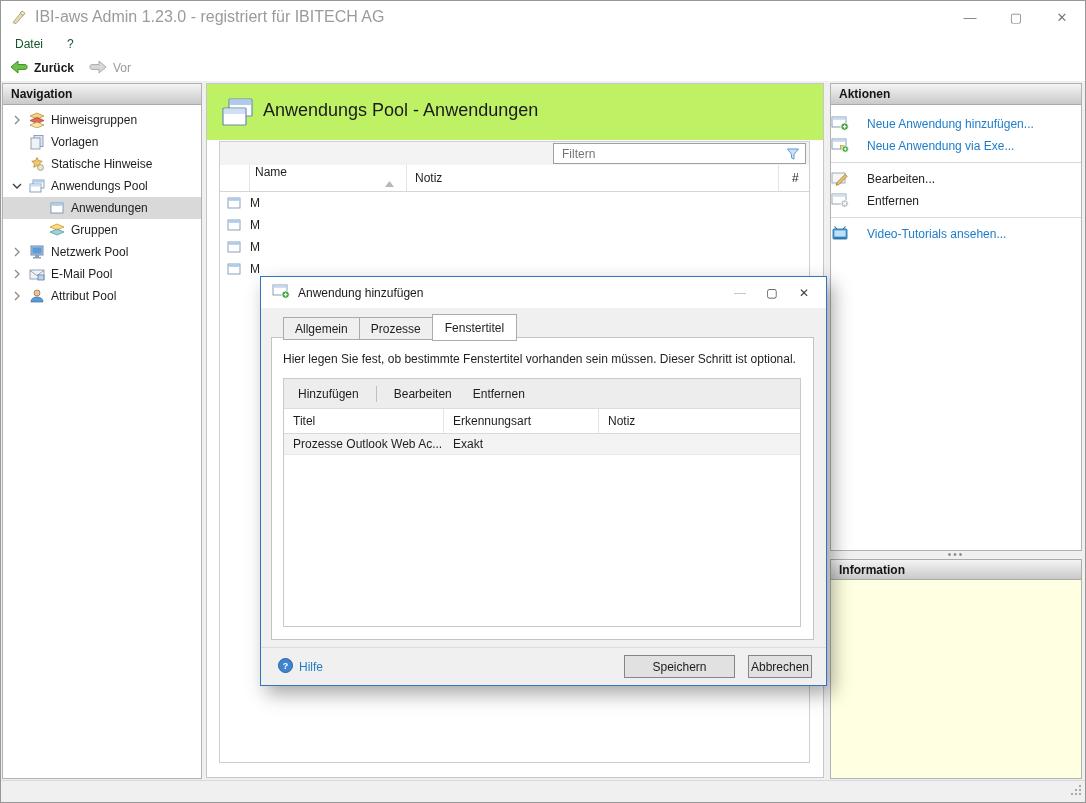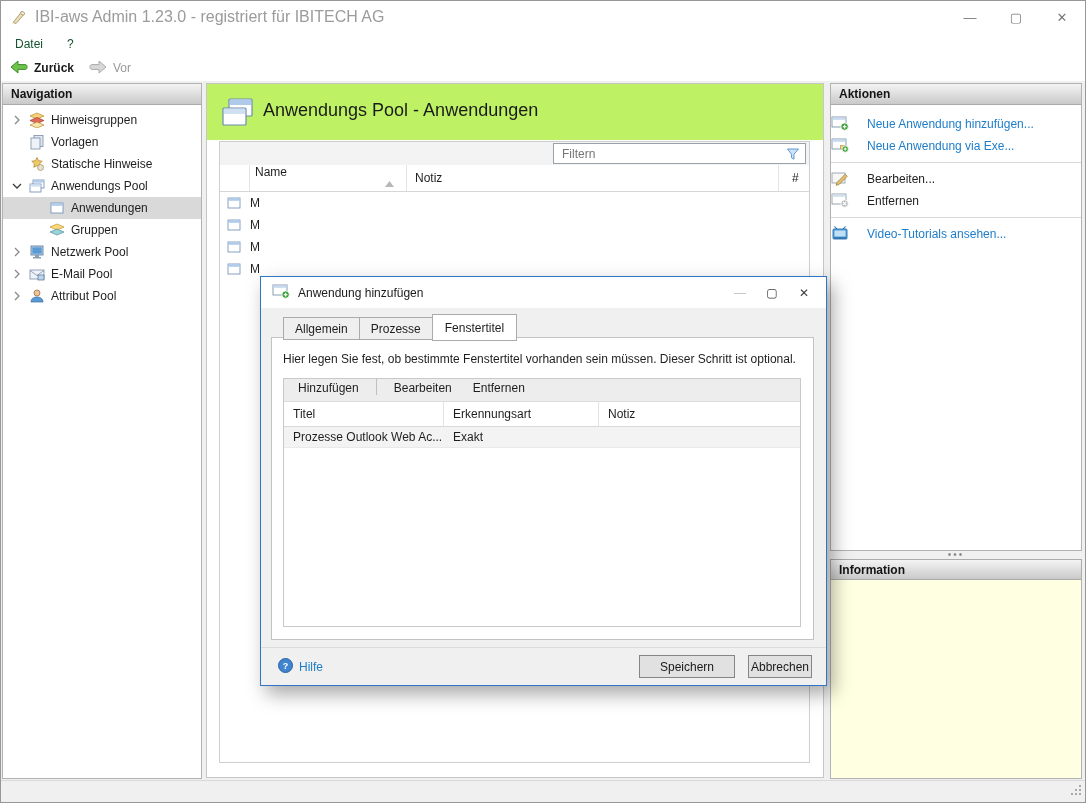--- a/index.html
+++ b/index.html
@@ -80,36 +80,36 @@
   .dctrl{position:absolute;right:6px;top:0;height:31px;display:flex;align-items:center}
   .dbtn{width:32px;height:26px;display:flex;align-items:center;justify-content:center;font-size:12px;color:#3c3c3c}
   .dbtn.dis{color:#c0c0c0}
   .tabs{position:absolute;left:22px;top:37px;display:flex;align-items:flex-end;z-index:2}
   .tab{padding:4px 11px 3px;border:1px solid #ababab;border-right:none;background:#efefef;color:#1e1e1e}
   .tab:last-child{border-right:1px solid #ababab}
   .tab.active{background:#fff;padding:6px 12px 5px;border:1px solid #ababab;margin-bottom:-1px;position:relative}
   .dpanel{position:absolute;left:10px;right:12px;top:60px;height:303px;background:#fff;border:1px solid #c3c3c3}
   .ddesc{padding:14px 11px 0 11px;color:#1e1e1e}
   .dtable{position:absolute;left:11px;top:40px;width:518px;height:249px;border:1px solid #c9c9c9;background:#fff}
-  .dtbar{height:23px;background:#ededed;border-bottom:1px solid #dcdcdc;display:flex;align-items:flex-start;padding-left:10px;gap:13px}
+  .dtbar{height:30px;background:#ededed;border-bottom:1px solid #dcdcdc;display:flex;align-items:center;padding-left:10px;gap:13px}
   .dtbtn{color:#1e1e1e;padding:2px 4px}
   .dtsep{width:1px;height:16px;background:#c0c0c0}
   .dthead{height:25px;display:flex;align-items:flex-end;border-bottom:1px solid #d9d9d9}
   .dth{height:100%;display:flex;align-items:center;padding-left:9px}
   .dth.c1{width:160px;border-right:1px solid #e3e3e3}
   .dth.c2{width:155px;border-right:1px solid #e3e3e3}
   .dth.c3{flex:1}
   .dtrow{height:21px;display:flex;align-items:center;background:#f3f3f3;border-bottom:1px solid #e9e9e9}
   .dtd{padding-left:9px;white-space:nowrap;overflow:hidden}
   .dtd.c1{width:160px}.dtd.c2{width:155px}.dtd.c3{flex:1}
   .dfoot{position:absolute;left:0;right:0;bottom:0;height:38px;background:#f0f0f0;border-top:1px solid #dcdcdc;display:flex;align-items:center}
   .helplink{display:flex;align-items:center;gap:6px;margin-left:17px;color:#1d7dc9}
   .dbuttons{margin-left:auto;margin-right:14px;display:flex;gap:13px}
   .btn{height:23px;background:#e1e1e1;border:1px solid #858585;color:#1b1b1b;display:flex;align-items:center;justify-content:center;font-size:12px}
-  .btn.save{width:96px}
+  .btn.save{width:111px}
   .btn.cancel{width:64px}
 
   .statusbar{position:absolute;left:0;right:0;bottom:0;height:22px;background:#f0f0f0;border-top:1px solid #d9d9d9}
   .grip{position:absolute;right:3px;bottom:3px}
 </style>
 </head>
 <body>
 
 <div class="window">
 

